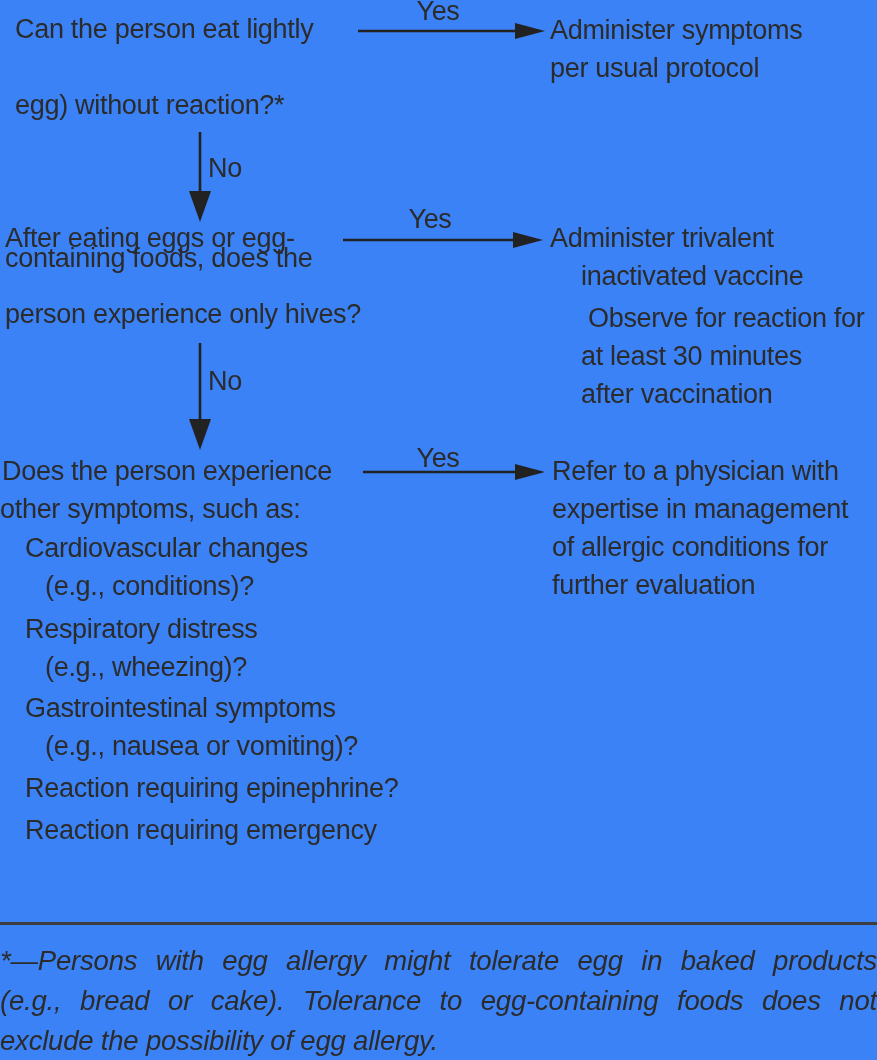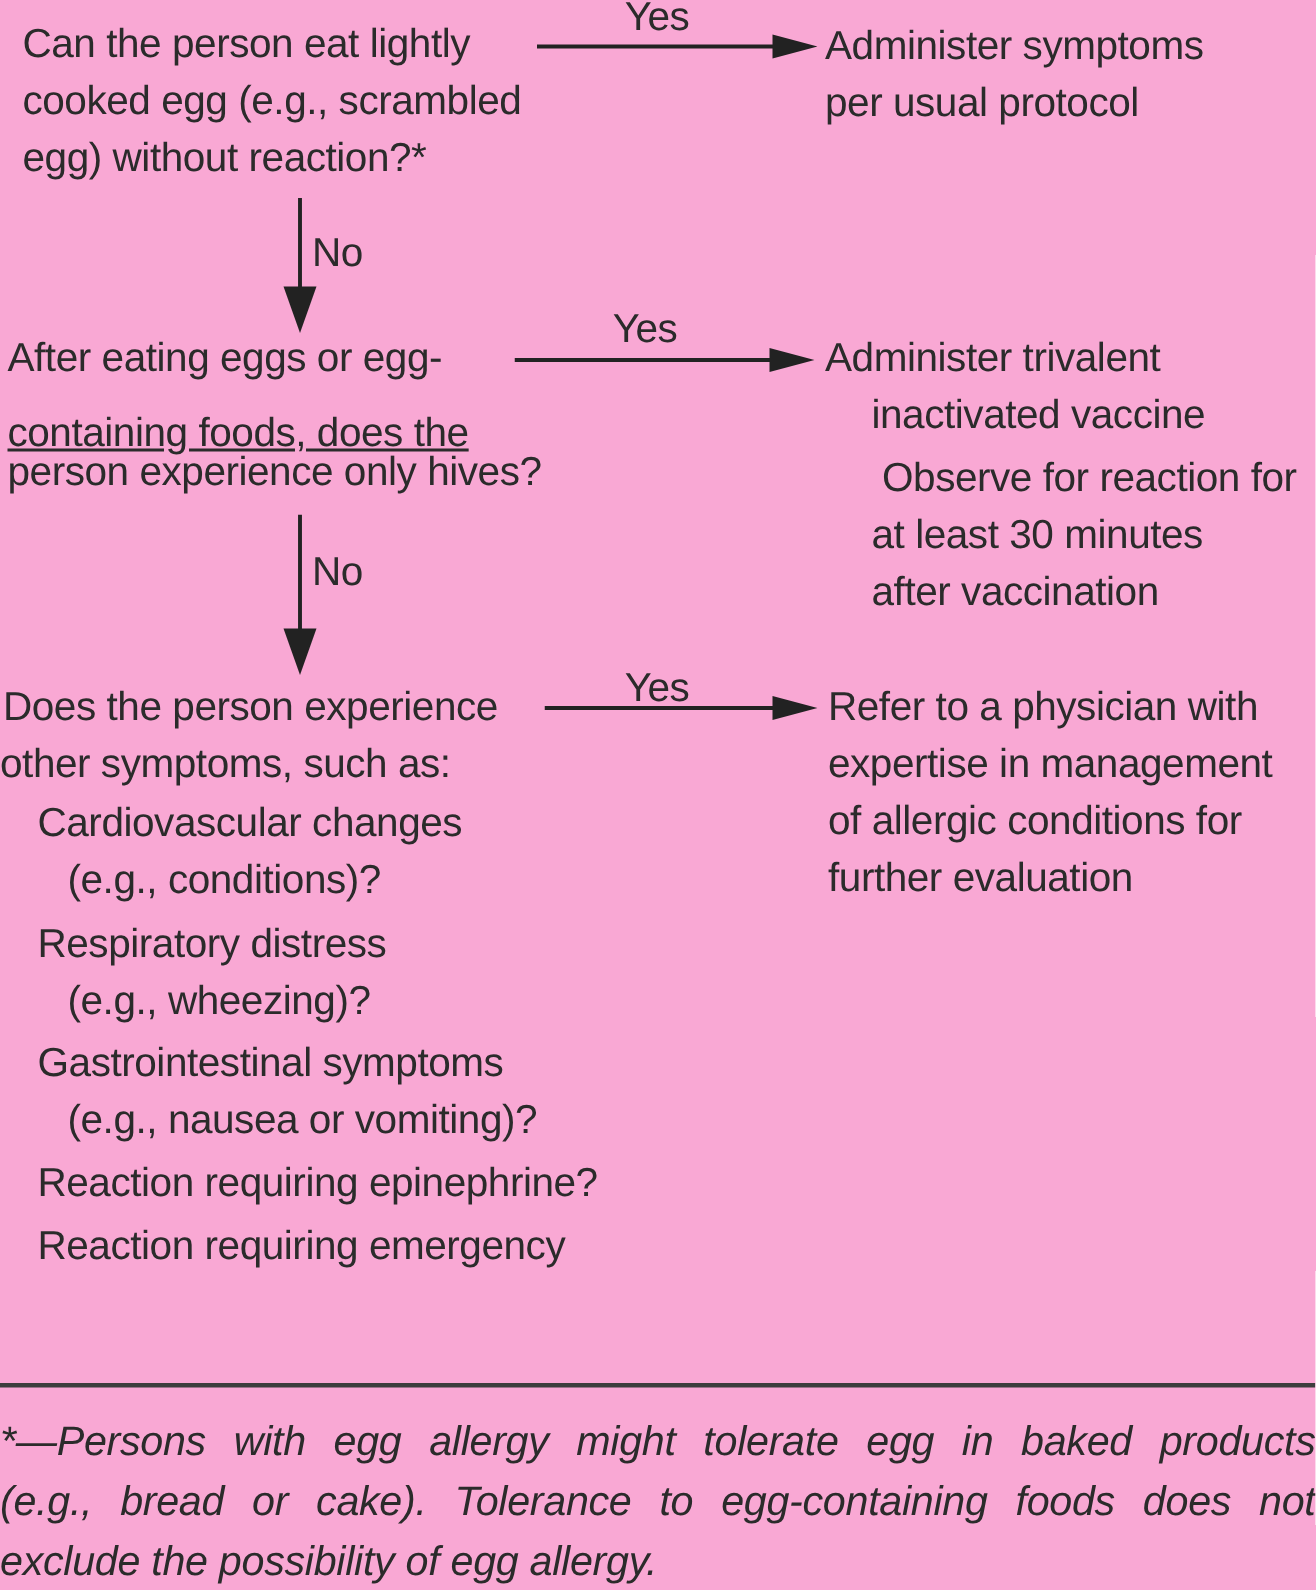--- a/index.html
+++ b/index.html
@@ -1,20 +1,20 @@
 <!DOCTYPE html>
 <html><head>
 <meta charset="utf-8">
 <style>
   html, body { margin: 0; padding: 0; background: #ffffff; }
   #figure {
     position: relative;
     width: 877px;
     height: 1060px;
-    background: #f9a8d4;
+    background: #3b82f6;
     font-family: "Liberation Sans", "DejaVu Sans", sans-serif;
     color: #2b2b2b;
     overflow: hidden;
   }
   .t {
     position: absolute;
     font-size: 27px;
     line-height: 38px;
     letter-spacing: -0.3px;
     white-space: nowrap;
@@ -52,40 +52,39 @@
   }
   #footnote .fline { width: 877px; }
   #footnote .fline.just { text-align: justify; text-align-last: justify; }
 </style>
 </head>
 <body>
 
 <div id="figure">
 
   <div class="t" style="left:15px;  top:10px;">Can the person eat lightly</div>
-  <div class="t" style="left:15px;  top:48px;">cooked egg (e.g., scrambled</div>
   <div class="t" style="left:15px;  top:86px;">egg) without reaction?*</div>
 
   <div class="lbl center" style="left:358px; top:-4px; width:160px;">Yes</div>
   <svg class="arrow" style="left:358px; top:21px;" width="187" height="20">
     <line x1="0" y1="10" x2="160" y2="10"></line>
     <polygon points="187,10 157,2 157,18"></polygon>
   </svg>
 
   <div class="t" style="left:550px; top:11px;">Administer symptoms</div>
   <div class="t" style="left:550px; top:49px;">per usual protocol</div>
 
   <svg class="arrow" style="left:187px; top:132px;" width="26" height="90">
     <line x1="13" y1="0" x2="13" y2="62"></line>
     <polygon points="13,90 2,59 24,59"></polygon>
   </svg>
   <div class="lbl" style="left:208px; top:153px;">No</div>
 
   <div class="t" style="left:5px;  top:219px;">After eating eggs or egg-</div>
-  <div class="t" style="left:5px;  top:269px;text-decoration:underline;">containing foods, does the</div>
+  <div class="t" style="left:5px;  top:239px;">containing foods, does the</div>
   <div class="t" style="left:5px;  top:295px;">person experience only hives?</div>
 
   <div class="lbl center" style="left:343px; top:204px; width:174px;">Yes</div>
   <svg class="arrow" style="left:343px; top:230px;" width="200" height="20">
     <line x1="0" y1="10" x2="173" y2="10"></line>
     <polygon points="200,10 170,2 170,18"></polygon>
   </svg>
 
   <div class="t" style="left:550px; top:219px;">Administer trivalent</div>
   <div class="t" style="left:581px; top:257px;">inactivated vaccine</div>

